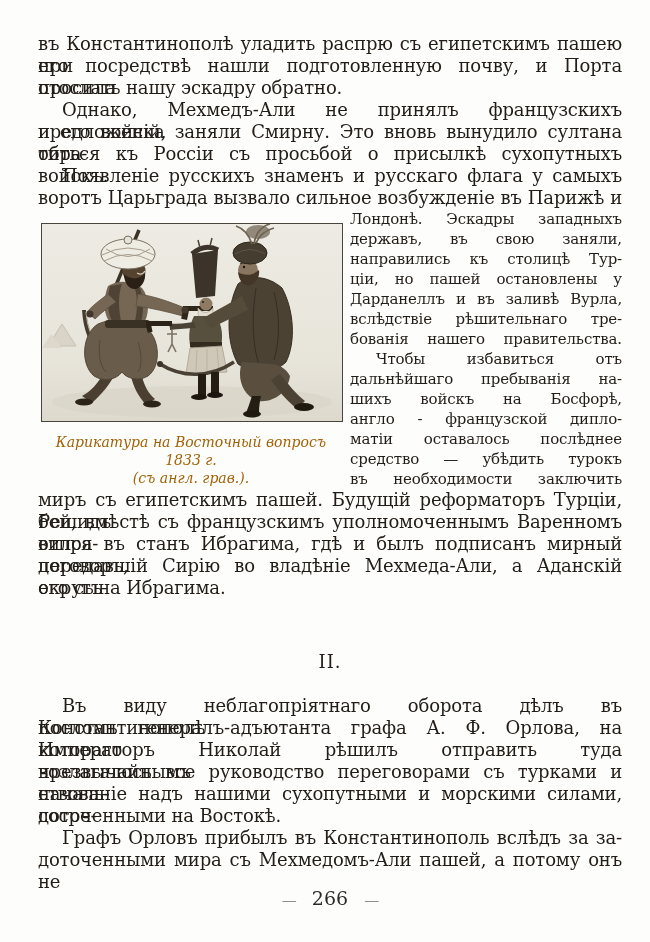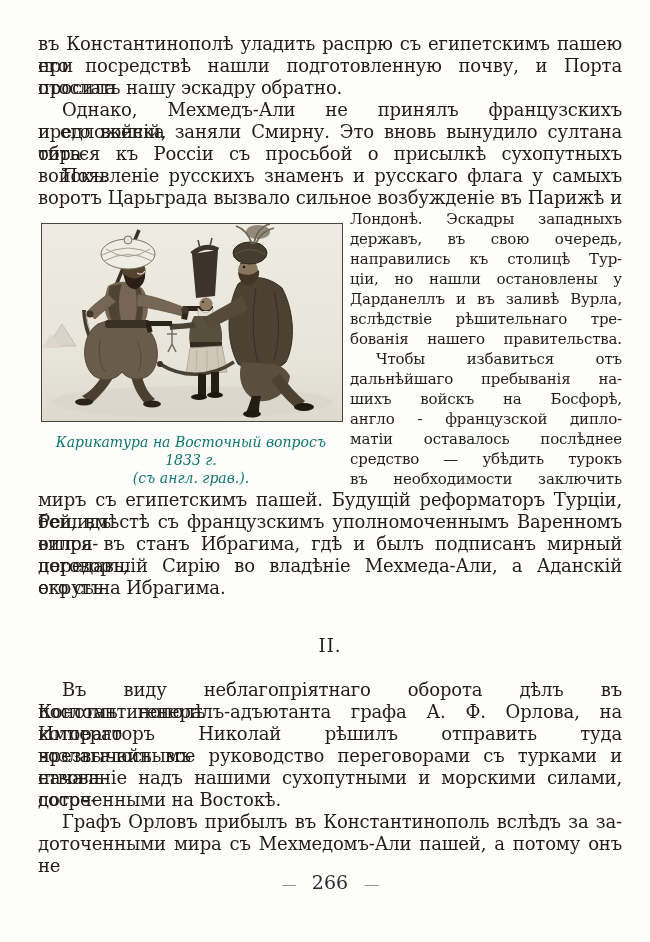--- a/index.html
+++ b/index.html
@@ -41,34 +41,34 @@
     border:1.5px solid #4a453c;
     background:#ebe8e0;
   }
   .caption{
     margin-top:11px;
     width:306px;
     text-align:center;
     font-style:italic;
     font-size:14px;
     line-height:18px;
-    color:#0f766e;
+    color:#a16207;
   }
   .rightcol{
     margin-left:auto;
     width:272px;
   }
   .rightcol .ln{
     font-size:15px;
     line-height:20px;
     height:20px;
   }
   .rightcol .ln.ind{text-indent:26px;}
   .heading{
-    margin-top:36px;
+    margin-top:52px;
     margin-bottom:22px;
     height:22px;
     text-align:center;
     font-size:18px;
     letter-spacing:1px;
   }
   .footer{
     margin-top:16px;
     text-align:center;
     font-size:19px;
@@ -188,23 +188,23 @@
           <path d="M212,20 C214,8 220,2 228,0 M210,20 C206,8 200,4 194,2 M214,19 C218,10 224,6 232,4" stroke="#6e6452" stroke-width="1.8" fill="none"></path>
         </g>
       </svg>
       <div class="caption">
         <div>Карикатура на Восточный вопросъ 1833 г.</div>
         <div>(съ англ. грав.).</div>
       </div>
     </div>
     <div class="rightcol">
       <div class="ln">Лондонѣ. Эскадры западныхъ</div>
-      <div class="ln">державъ, въ свою очередь,</div>
+      <div class="ln">державъ, въ свою заняли,</div>
       <div class="ln">направились къ столицѣ Тур-</div>
-      <div class="ln">ціи, но нашли остановлены у</div>
+      <div class="ln">ціи, но пашей остановлены у</div>
       <div class="ln">Дарданеллъ и въ заливѣ Вурла,</div>
       <div class="ln">вслѣдствіе рѣшительнаго тре-</div>
       <div class="ln">бованія нашего правительства.</div>
       <div class="ln ind">Чтобы избавиться отъ</div>
       <div class="ln">дальнѣйшаго пребыванія на-</div>
       <div class="ln">шихъ войскъ на Босфорѣ,</div>
       <div class="ln">англо - французской дипло-</div>
       <div class="ln">матіи оставалось послѣднее</div>
       <div class="ln">средство — убѣдить турокъ</div>
       <div class="ln">въ необходимости заключить</div>

